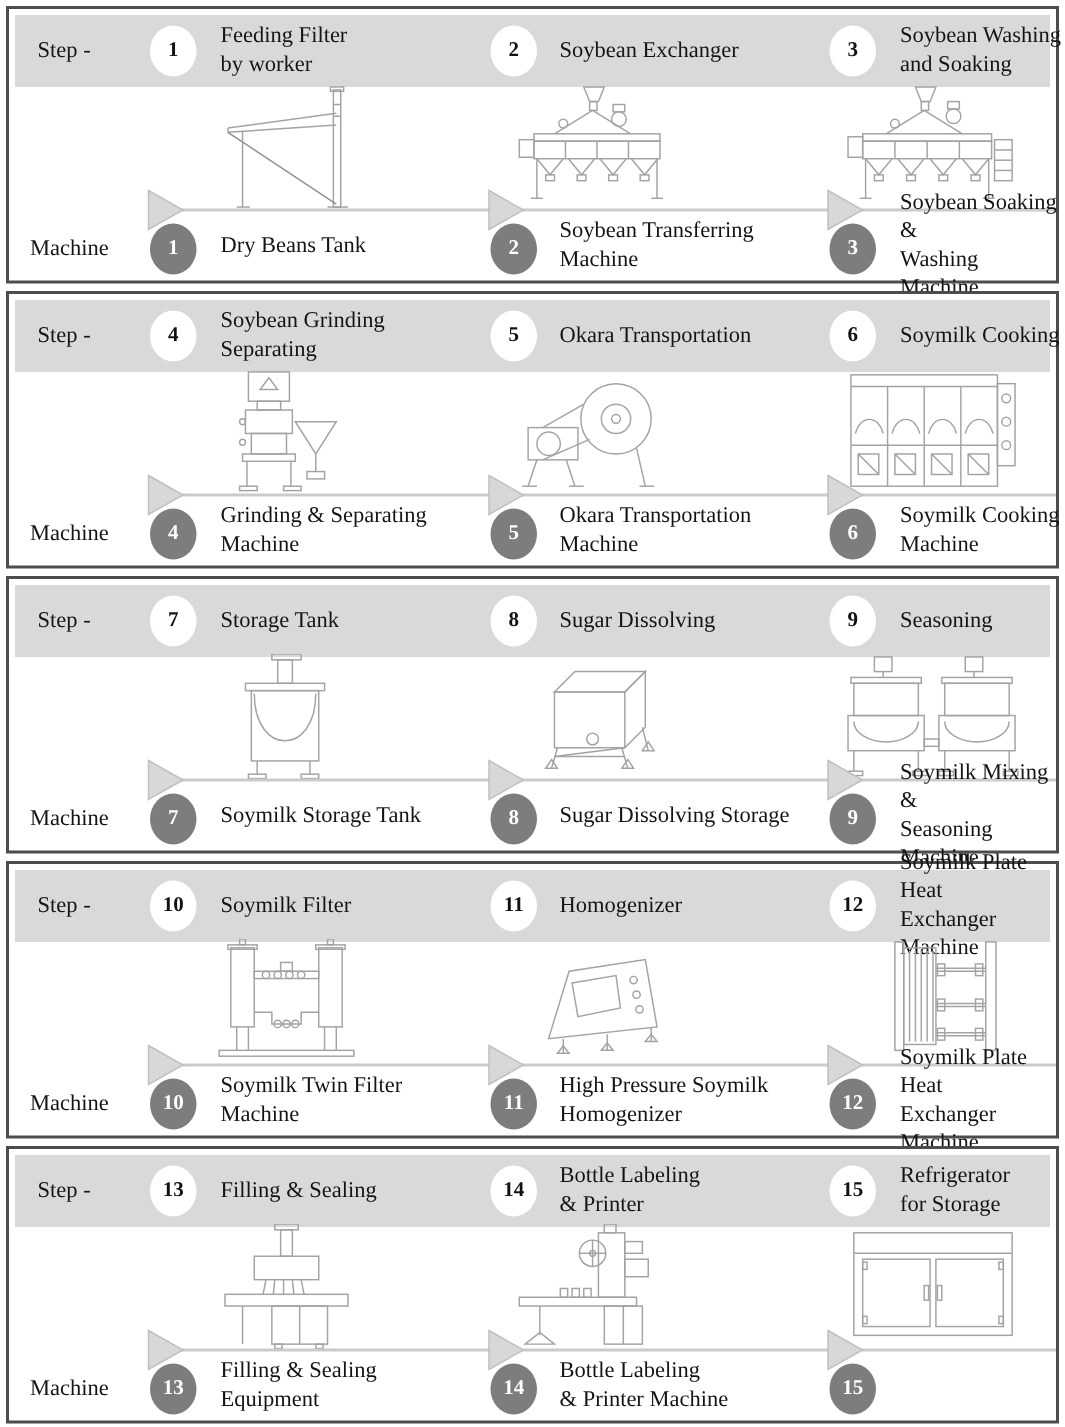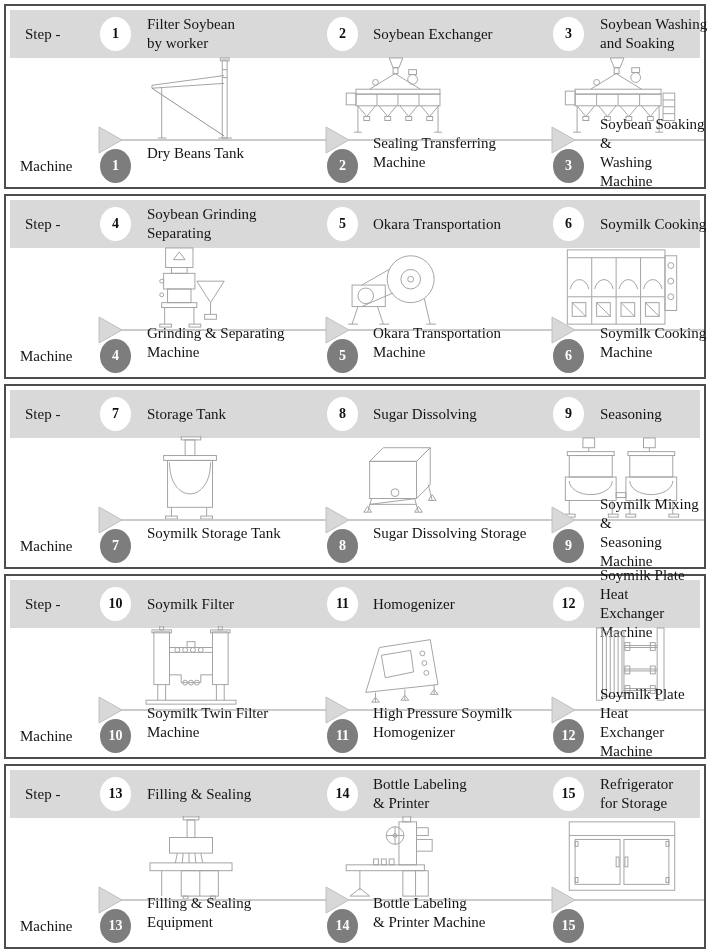--- a/index.html
+++ b/index.html
@@ -14,21 +14,21 @@
   .machine-lbl{left:14px;top:143px;height:34px;}
   .oval{position:absolute;width:31px;height:34px;border-radius:50%;
         display:flex;align-items:center;justify-content:center;
         font-weight:bold;font-size:14px;}
   .step-oval{top:11px;background:#ffffff;color:#111;}
   .machine-oval{top:143px;background:#7d7d7d;color:#fff;}
   .c1{left:94px;} .c2{left:321px;} .c3{left:547px;}
   .txt{position:absolute;display:flex;align-items:center;font-size:15px;
        line-height:19px;white-space:pre-line;}
   .stext{top:4px;height:48px;}
-  .mtext{top:125px;height:44px;}
+  .mtext{top:136px;height:44px;}
   .t1{left:141px;width:178px;} .t2{left:367px;width:175px;} .t3{left:594px;width:108px;}
   .flow-line{position:absolute;top:133px;left:94px;right:0;height:2px;background:#cbcbcb;}
   .arrow{position:absolute;top:119px;width:28px;height:30px;}
   .a1{left:91px;} .a2{left:318px;} .a3{left:544px;}
   .draw{position:absolute;top:50px;height:84px;}
   .d1{left:122px;width:126px;} .d2{left:326px;width:130px;} .d3{left:540px;width:152px;}
   .draw svg{width:100%;height:100%;}
   .ink{fill:none;stroke:#a3a3a3;stroke-width:1;}
   .ink2{fill:none;stroke:#8f8f8f;stroke-width:1;}
 </style>
@@ -40,21 +40,21 @@
   <div class="lbl step-lbl">Step -</div>
   <div class="oval step-oval c1">
       <span>1</span>
     </div>
   <div class="oval step-oval c2">
       <span>2</span>
     </div>
   <div class="oval step-oval c3">
       <span>3</span>
     </div>
-  <div class="txt stext t1">Filter Soybean
+  <div class="txt stext t1">Feeding Filter
 by worker</div>
   <div class="txt stext t2">Soybean Exchanger</div>
   <div class="txt stext t3">Soybean Washing
 and Soaking</div>
 
   <div class="draw d1">
     <svg viewBox="0 0 120 86" preserveAspectRatio="xMidYMax meet">
       <rect class="ink" x="92" y="4" width="5" height="80"></rect>
         <rect class="ink" x="90" y="2" width="9" height="3"></rect>
       <line class="ink" x1="92" y1="14" x2="97" y2="14"></line>
@@ -146,21 +146,21 @@
   <div class="oval machine-oval c1">
       <span>1</span>
     </div>
   <div class="oval machine-oval c2">
       <span>2</span>
     </div>
   <div class="oval machine-oval c3">
       <span>3</span>
     </div>
   <div class="txt mtext t1">Dry Beans Tank</div>
-  <div class="txt mtext t2">Sealing Transferring
+  <div class="txt mtext t2">Soybean Transferring
 Machine</div>
   <div class="txt mtext t3">Soybean Soaking &amp;
 Washing Machine</div>
 </div>
 
 <div class="panel">
   <div class="header"></div>
   <div class="lbl step-lbl">Step -</div>
   <div class="oval step-oval c1">
       <span>4</span>

